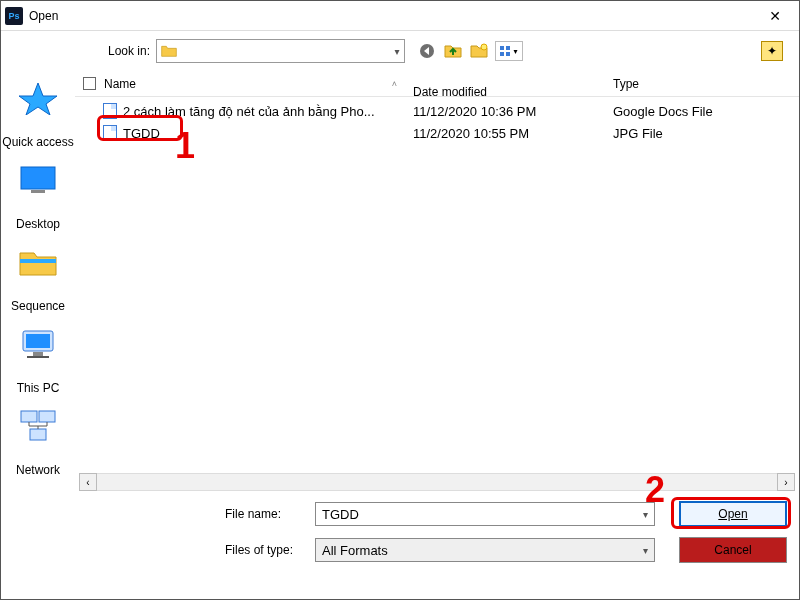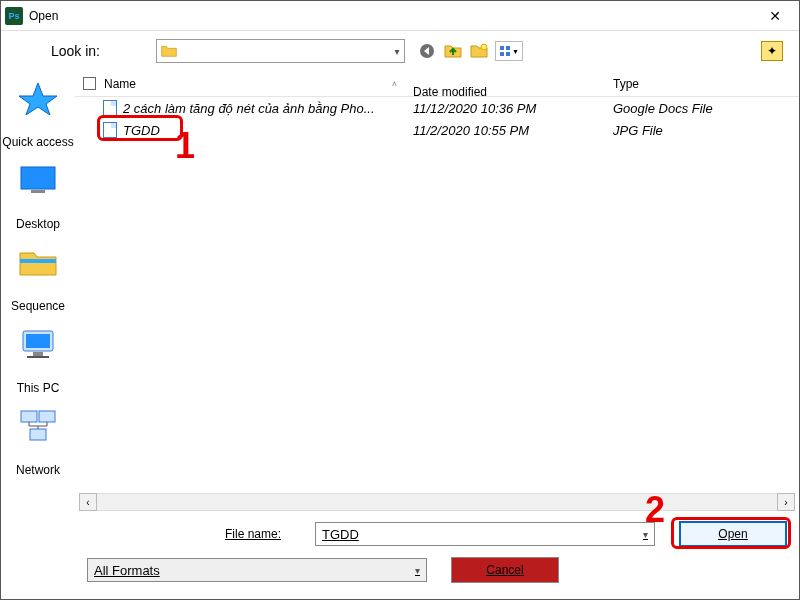--- a/index.html
+++ b/index.html
@@ -1,53 +1,53 @@
 <!DOCTYPE html>
 <html><head>
 <meta charset="utf-8">
 <style>
   * { box-sizing: border-box; font-family: "Segoe UI", Tahoma, sans-serif; }
   body { margin: 0; background: #555; display: flex; align-items: center; justify-content: center; height: 600px; width: 800px; }
   .dialog { width: 800px; height: 600px; background: #fff; border: 1px solid #555; display: flex; flex-direction: column; }
   .titlebar { display: flex; align-items: center; height: 30px; border-bottom: 1px solid #ddd; padding: 0 4px; }
-  .titlebar .ps-icon { width: 18px; height: 18px; background: #14532d; color: #31a8ff; font-size: 9px; font-weight: bold; display: flex; align-items: center; justify-content: center; border-radius: 2px; margin-right: 6px; }
+  .titlebar .ps-icon { width: 18px; height: 18px; background: #0f172a; color: #31a8ff; font-size: 9px; font-weight: bold; display: flex; align-items: center; justify-content: center; border-radius: 2px; margin-right: 6px; }
   .titlebar .title { flex: 1; font-size: 12px; }
   .titlebar .close { width: 40px; text-align: center; font-size: 14px; cursor: pointer; }
   .toolbar-row { display: flex; align-items: center; height: 40px; padding: 4px 8px 4px 0; }
-  .toolbar-row .lookin-label { width: 155px; text-align: center; font-size: 14px; padding-right: 6px; }
+  .toolbar-row .lookin-label { width: 155px; text-align: right; font-size: 12px; padding-right: 6px; }
   .lookin-combo { flex: 1; max-width: 330px; height: 24px; border: 1px solid #999; display: flex; align-items: center; padding: 0 4px; font-size: 12px; background: #fff; }
   .lookin-combo .folder-glyph { width: 16px; height: 14px; margin-right: 6px; display:inline-flex; }
   .lookin-combo .caret { margin-left: auto; font-size: 10px; color: #555; }
   .tb-icons { display: flex; gap: 6px; margin-left: 12px; align-items: center; }
   .tb-icon { width: 20px; height: 20px; display: flex; align-items: center; justify-content: center; font-size: 13px; cursor: pointer; }
   .spacer { flex: 1; }
   .star-box { width: 22px; height: 20px; border: 1px solid #b58b00; background: #ffe57f; display: flex; align-items: center; justify-content: center; font-size: 12px; margin-right: 8px; }
   .main { flex: 1; display: flex; overflow: hidden; }
   .places { width: 140px; padding-top: 10px; display: flex; flex-direction: column; align-items: center; gap: 14px; font-size: 12px; }
   .place { display: flex; flex-direction: column; align-items: center; gap: 20px; cursor: pointer; }
   .place svg, .place .glyph { width: 42px; height: 34px; display:block; }
   .filelist { flex: 1; display: flex; flex-direction: column; border-left: 0; }
   .headers { display: flex; align-items: center; height: 26px; border-bottom: 1px solid #e5e5e5; font-size: 12px; user-select: none; }
   .headers .hcell { padding: 0 8px; display: flex; align-items: center; height: 100%; }
   .hname { width: 330px; }
   .hdate { width: 200px; margin-top: 17px; }
   .htype { flex: 1; }
   .checkbox-sq { width: 13px; height: 13px; border: 1px solid #666; margin-right: 8px; display: inline-block; }
   .sort-caret { margin-left: auto; font-size: 9px; color: #888; }
   .rows { flex: 1; overflow: hidden; font-size: 13px; position: relative; }
-  .row { display: flex; align-items: center; height: 22px; font-style: italic; }
+  .row { display: flex; align-items: flex-end; height: 22px; }
   .cell-name { width: 330px; padding-left: 28px; display: flex; align-items: center; gap: 6px; white-space: nowrap; overflow: hidden; text-overflow: ellipsis; }
   .cell-date { width: 200px; padding: 0 8px; }
   .cell-type { flex: 1; padding: 0 8px; white-space: nowrap; overflow: hidden; }
   .file-icon { width: 14px; height: 16px; border: 1px solid #3b7bd6; background: #fff; position: relative; flex: none; }
   .file-icon::after { content:""; position:absolute; top:0; right:0; width:5px; height:5px; background:#cde3ff; }
   .scroll-strip { height: 18px; display: flex; align-items: center; margin: 4px 4px 0 4px; }
   .scroll-arrow { width: 18px; height: 18px; border: 1px solid #bbb; background: #f1f1f1; display:flex; align-items:center; justify-content:center; font-size:10px; cursor:pointer; }
   .scroll-track { flex:1; height: 18px; background: #f1f1f1; border-top:1px solid #ddd; border-bottom:1px solid #ddd; }
-  .bottom { padding: 10px 12px 6px 12px; font-size: 12px; position: relative; text-decoration: underline; }
+  .bottom { padding: 10px 12px 26px 12px; font-size: 12px; position: relative; }
   .form-row { display: flex; align-items: center; margin-bottom: 10px; }
   .form-row label { width: 228px; padding-left: 138px; }
   .combo { height: 24px; border: 1px solid #888; background: #fff; display: flex; align-items: center; padding: 0 6px; font-size: 13px; }
   .combo .caret { margin-left: auto; font-size: 10px; color: #555; }
   .combo.filename { width: 340px; }
   .combo.types { width: 340px; background: #efefef; }
   .btn { width: 108px; height: 26px; border: 1px solid #888; background: #b91c1c; display: flex; align-items: center; justify-content: center; cursor: pointer; font-size: 12px; margin-left: 24px; }
   .btn.open { border: 2px solid #0a64c7; background: #edf5ff; text-decoration: underline; }
   .imgseq { display:flex; align-items:center; margin-left: 138px; gap:6px; }
   
@@ -199,20 +199,21 @@
           <label>File name:</label>
           <div class="combo filename">
             <span>TGDD</span>
             <span class="caret">▾</span>
           </div>
           <div class="btn open">
               <span>Open</span>
             </div>
         </div>
         <div class="form-row">
+          <label>Files of type:</label>
           <div class="combo types">
             <span>All Formats</span>
             <span class="caret">▾</span>
           </div>
           <div class="btn">
               <span>Cancel</span>
             </div>
         </div>
 
         <div class="anno-num" style="right:134px; top:-22px;">2</div>

